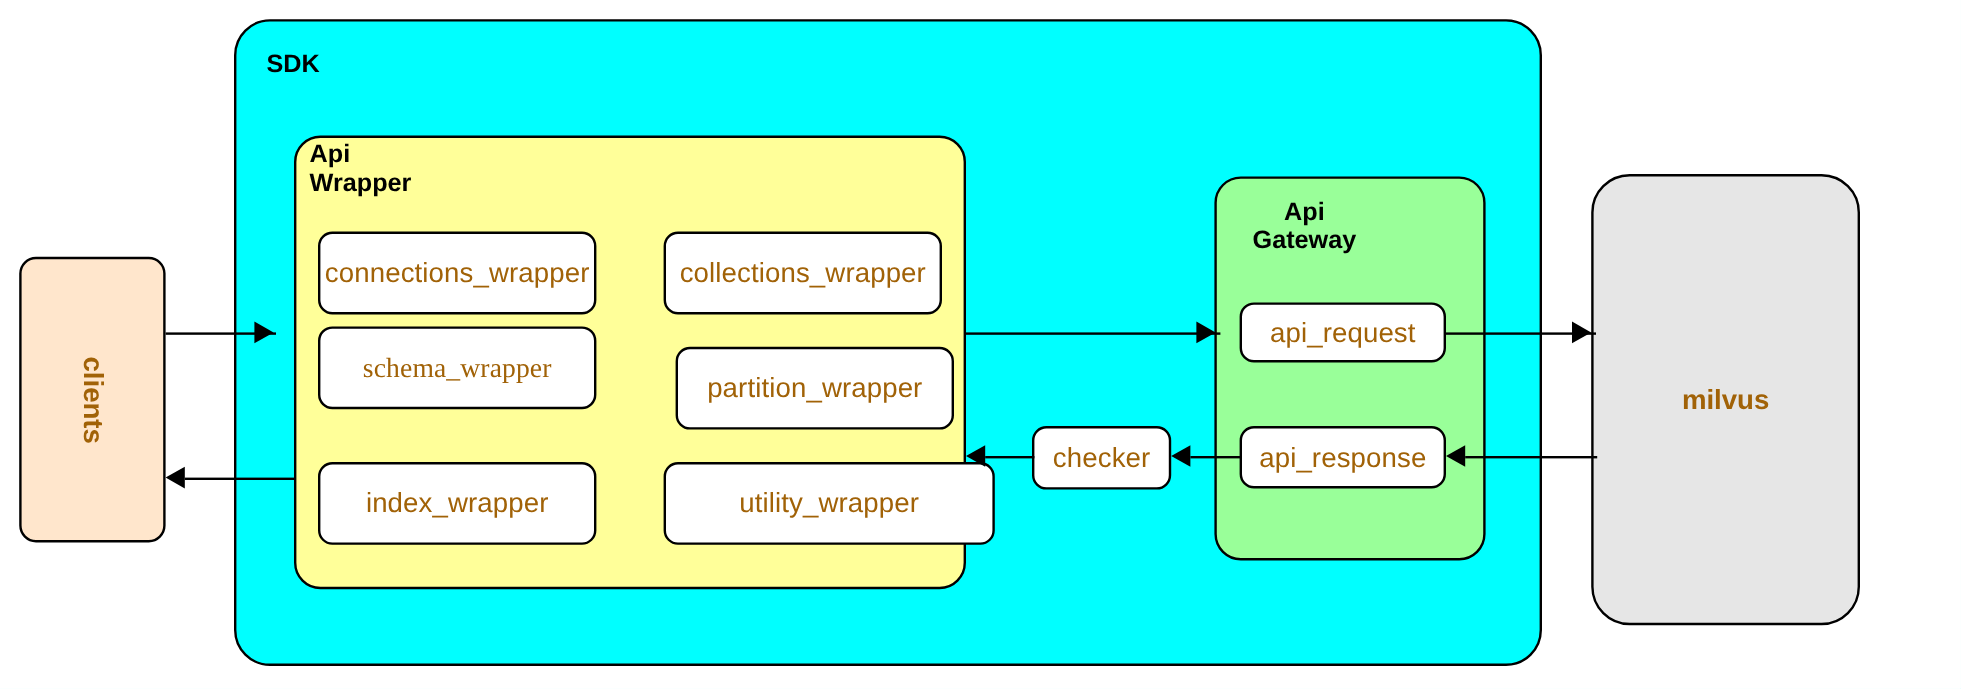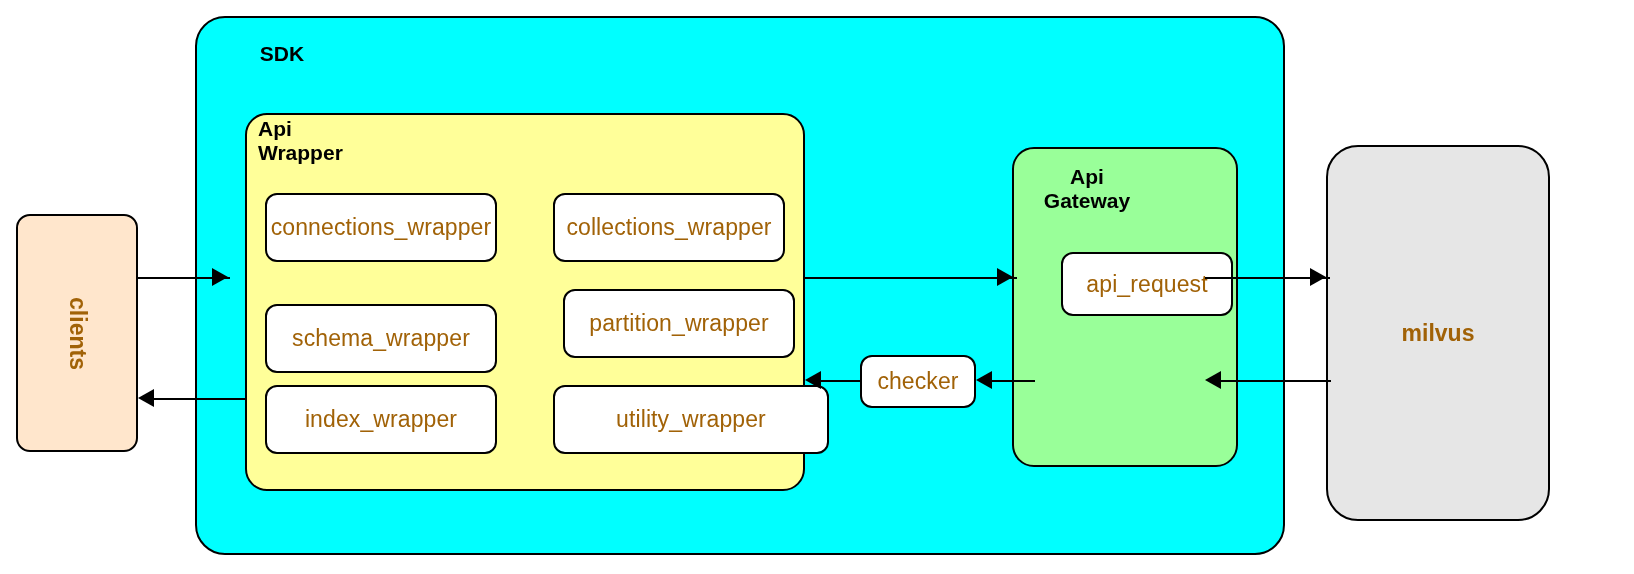--- a/index.html
+++ b/index.html
@@ -115,31 +115,31 @@
 <body>
 
 <div id="canvas">
 
   <div class="node box-clients" style="left:16px; top:214px; width:122px; height:238px;">
     <span class="vlabel">clients</span>
   </div>
 
   <div class="node container-sdk" style="left:195px; top:16px; width:1090px; height:539px;"></div>
 
-  <div class="group-title" style="left:222px; top:42px; width:120px; text-align:center;">SDK</div>
+  <div class="group-title" style="left:222px; top:42px; width:120px; text-align:left;">SDK</div>
 
   <div class="node panel-yellow" style="left:245px; top:113px; width:560px; height:378px;"></div>
 
   <div class="group-title" style="left:258px; top:117px; width:130px; text-align:left;">Api
 Wrapper</div>
 
   <div class="node leaf" style="left:265px; top:193px; width:232px; height:69px;">
     <span>connections_wrapper</span>
   </div>
-  <div class="node leaf" style="left:265px; top:304px; width:232px; height:69px;">
+  <div class="node leaf" style="left:265px; top:272px; width:232px; height:69px;font-family:Liberation Serif, serif;">
     <span>schema_wrapper</span>
   </div>
   <div class="node leaf" style="left:265px; top:385px; width:232px; height:69px;">
     <span>index_wrapper</span>
   </div>
 
   <div class="node leaf" style="left:553px; top:193px; width:232px; height:69px;">
     <span>collections_wrapper</span>
   </div>
   <div class="node leaf" style="left:553px; top:289px; width:232px; height:69px;margin-left:10px;">
@@ -151,22 +151,25 @@
 
   <div class="node leaf" style="left:860px; top:355px; width:116px; height:53px;">
     <span>checker</span>
   </div>
 
   <div class="node panel-green" style="left:1012px; top:147px; width:226px; height:320px;"></div>
 
   <div class="group-title" style="left:1022px; top:165px; width:130px; text-align:center;">Api
 Gateway</div>
 
-  <div class="node leaf" style="left:1033px; top:252px; width:172px; height:64px;margin-left:28px;">
+  <div class="node leaf" style="left:1033px; top:252px; width:172px; height:50px;">
     <span>api_request</span>
+  </div>
+  <div class="node leaf" style="left:1033px; top:355px; width:172px; height:52px;">
+    <span>api_response</span>
   </div>
 
   <div class="node box-milvus" style="left:1326px; top:145px; width:224px; height:376px;">
     <span>milvus</span>
   </div>
 
   <div class="edge" style="left:138px; top:277px; width:92px;"></div>
   <div class="arrowhead right" style="left:212px; top:268px;"></div>
 
   <div class="edge" style="left:805px; top:277px; width:212px;"></div>

